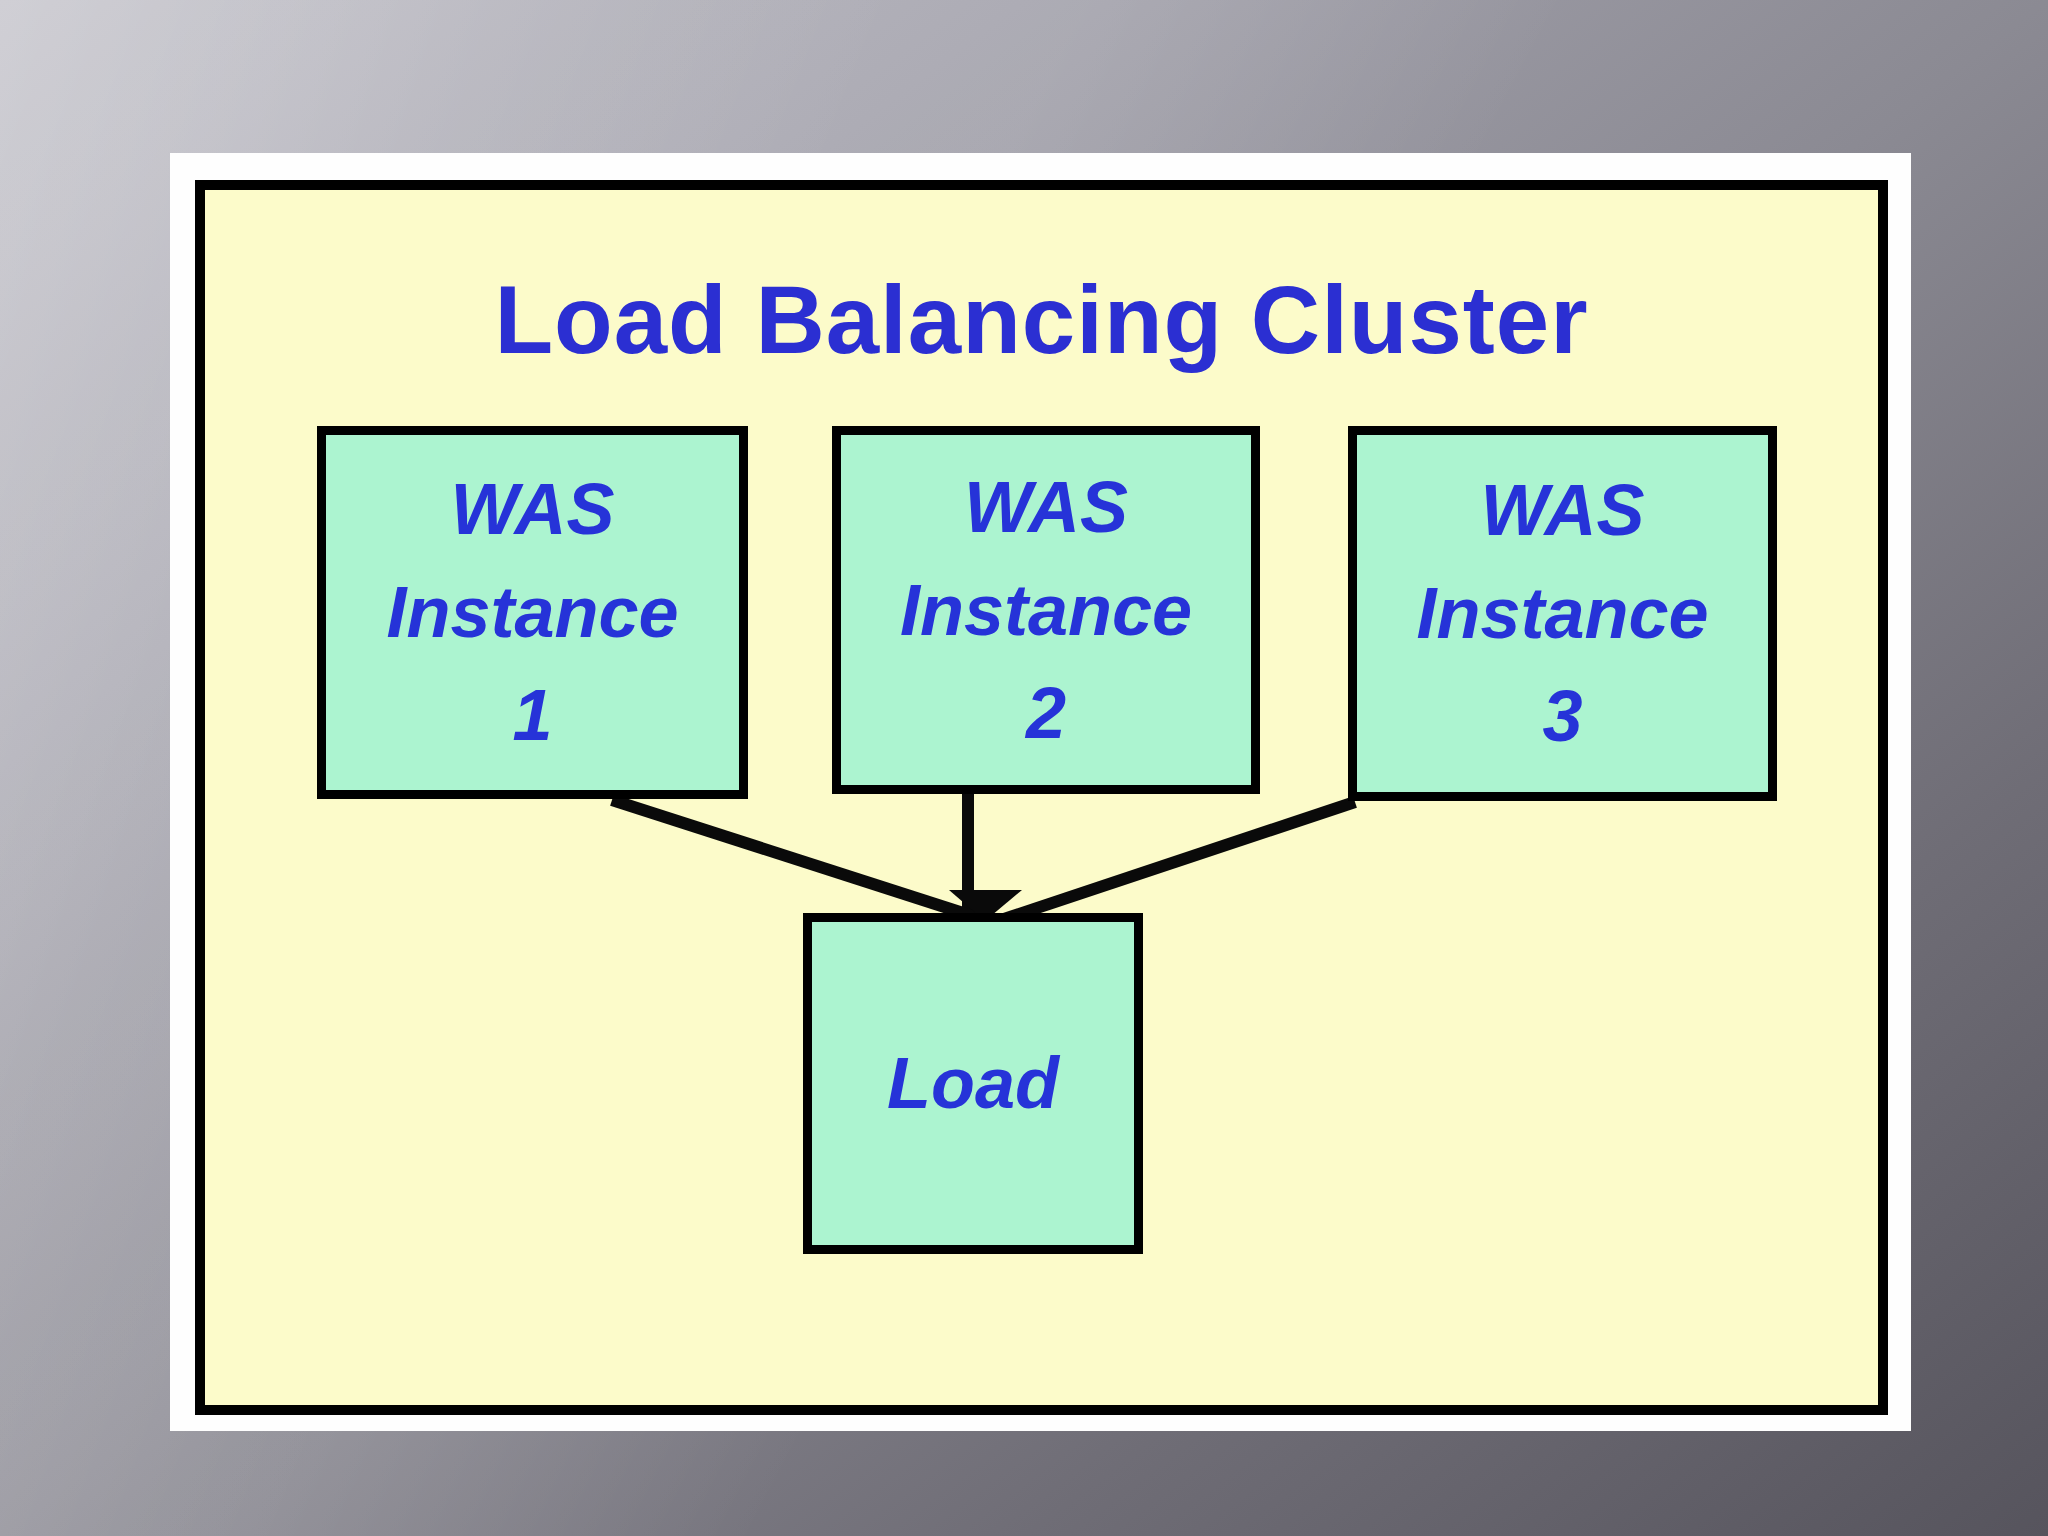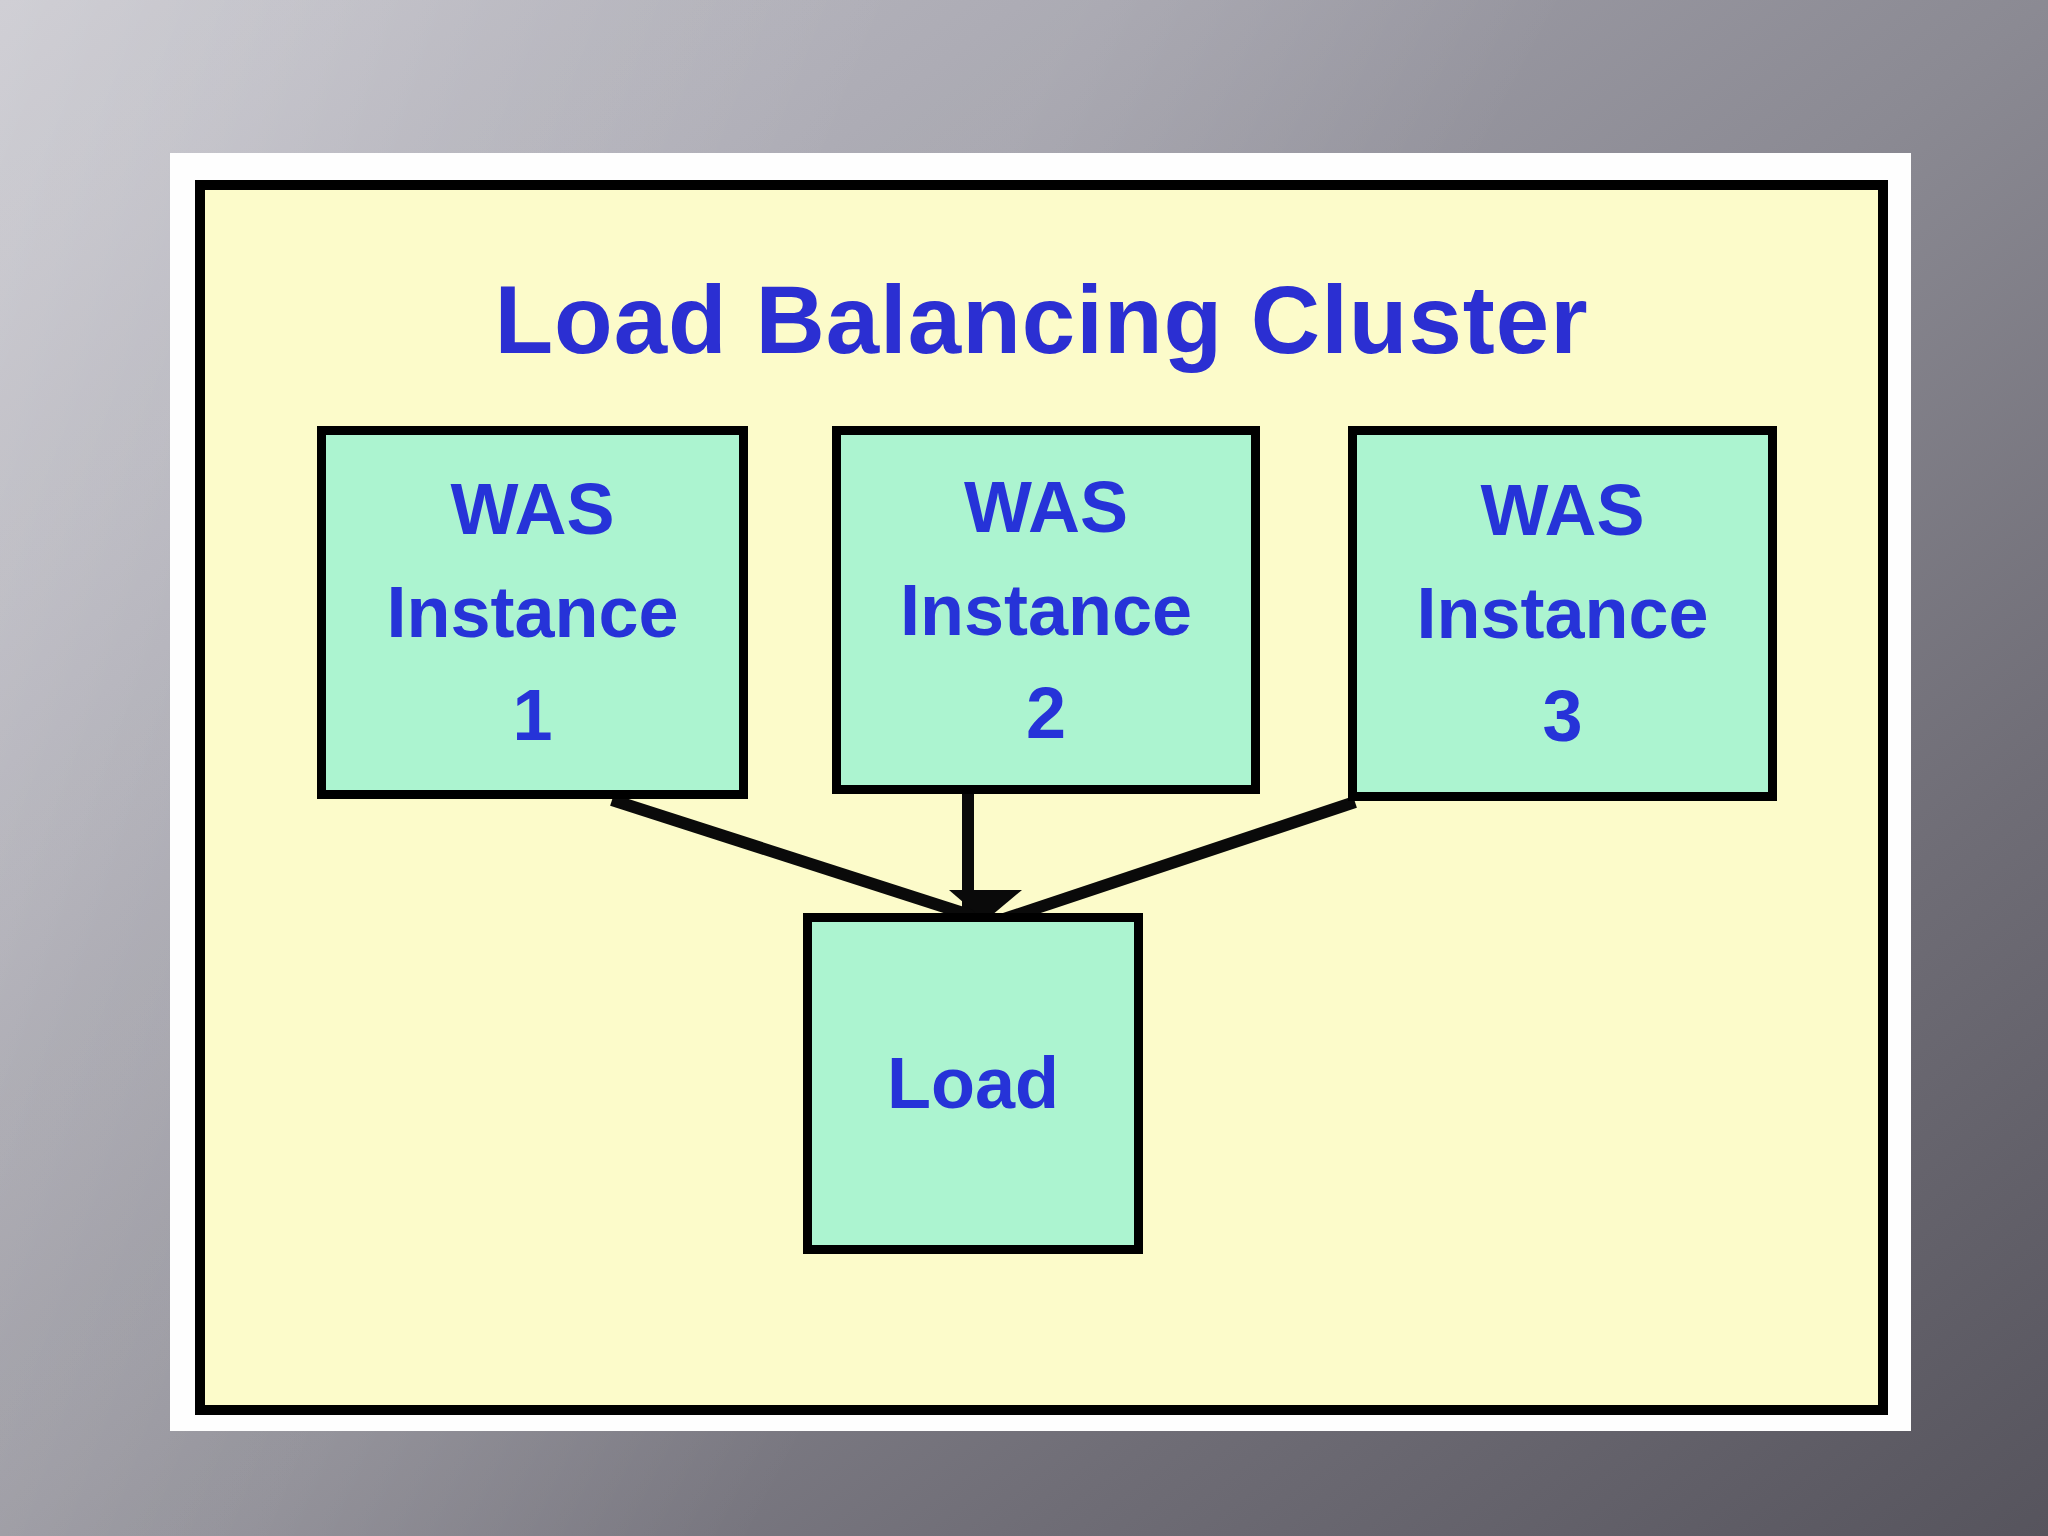--- a/index.html
+++ b/index.html
@@ -61,21 +61,21 @@
     display: flex;
     flex-direction: column;
     align-items: center;
     justify-content: center;
     text-align: center;
     color: var(--node_text_color);
     font-weight: bold;
     font-size: 72px;
     line-height: 103px;
   }
-  .node-box .node-line { display: block; }
+  .node-box .node-line { display: block; font-style: italic; }
   .was-1 { left: 147px; top: 273px; width: 431px; height: 373px; }
   .was-2 { left: 662px; top: 273px; width: 428px; height: 368px; }
   .was-3 { left: 1178px; top: 273px; width: 429px; height: 375px; }
   .load-balancer { left: 633px; top: 760px; width: 340px; height: 341px; }
 </style>
 </head>
 <body>
 
 <div class="slide-frame">
 

